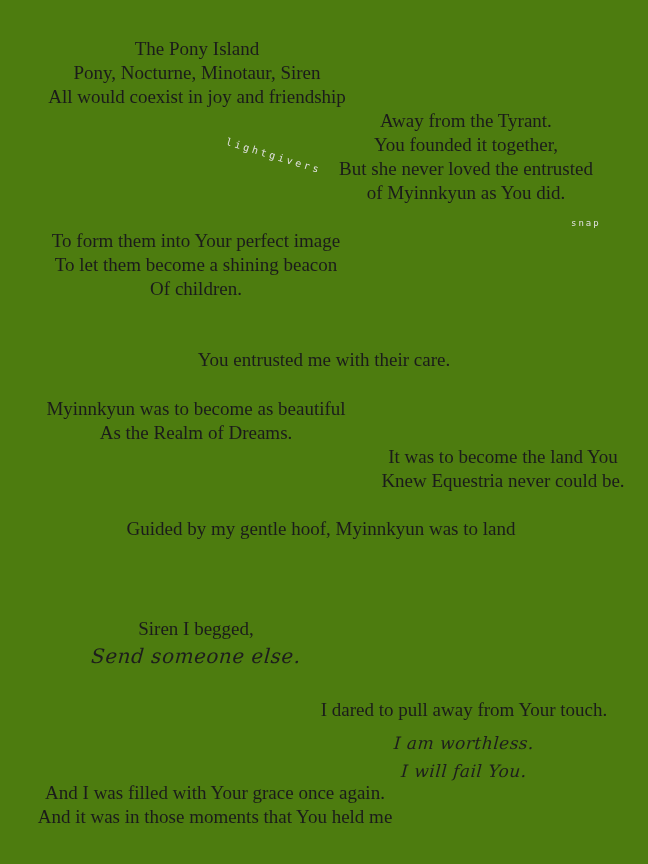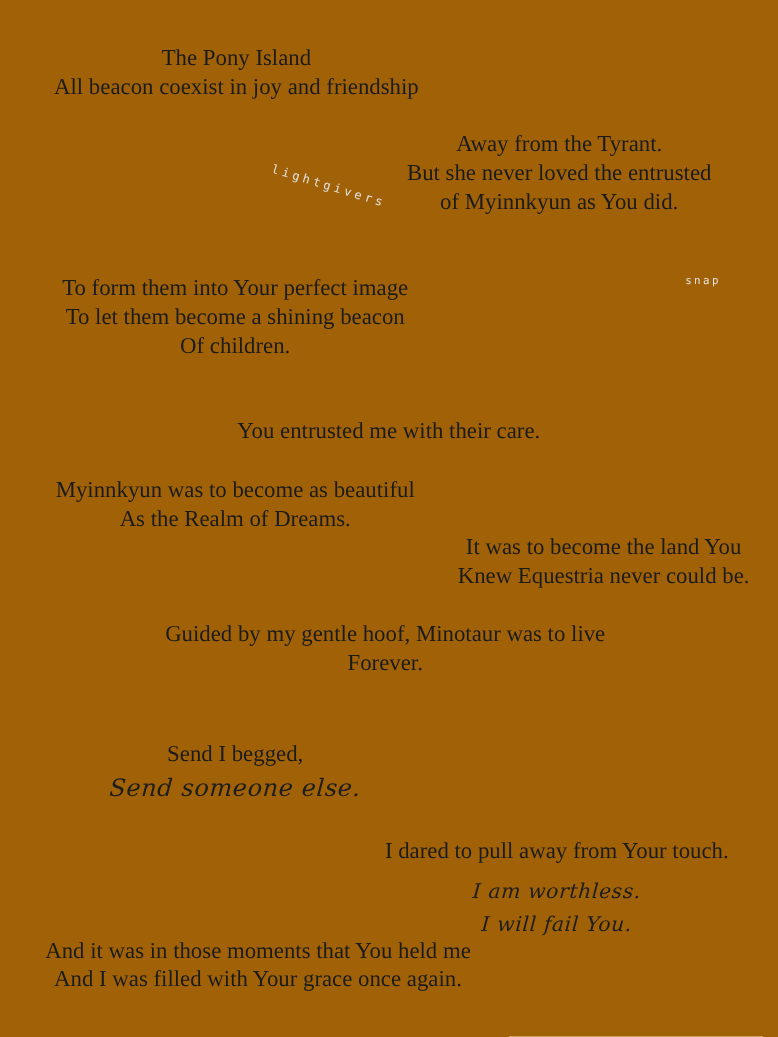--- a/index.html
+++ b/index.html
@@ -4,21 +4,21 @@
 <style>
   html, body {
     margin: 0;
     padding: 0;
     background: #ffffff;
   }
   .page {
     position: relative;
     width: 648px;
     height: 864px;
-    background: #a16207;
+    background: #4d7c0f;
     overflow: hidden;
     font-family: "Liberation Serif", serif;
   }
   .stanza {
     position: absolute;
     transform: translateX(-50%);
     text-align: center;
     white-space: nowrap;
   }
   .serif-line {
@@ -58,21 +58,20 @@
     color: #e0e0e0;
     transform: rotate(17deg);
     transform-origin: left top;
   }
   .wm-snap {
     left: 571px;
     top: 218px;
     font-size: 9px;
     letter-spacing: 2px;
     color: #e2e2e2;
-    margin-top: 12px;
   }
   .wm-traitor {
     left: 428px;
     top: 815px;
     font-family: "DejaVu Serif", serif;
     font-style: italic;
     font-size: 11px;
     letter-spacing: 1px;
     color: #e3e3e3;
     margin-top: 48px;
@@ -91,27 +90,29 @@
   .s9 .hw-first { margin-top: 7px; }
   .s10 { left: 215px; top: 781px; }
 </style>
 </head>
 <body>
 
 <div class="page">
 
   <div class="stanza s1">
     <div class="serif-line">The Pony Island</div>
-    <div class="serif-line">All beacon coexist in joy and friendship</div>
+    <div class="serif-line">Pony, Nocturne, Minotaur, Siren</div>
+    <div class="serif-line">All would coexist in joy and friendship</div>
   </div>
 
   <div class="watermark wm-mono wm-lightgivers">lightgivers</div>
 
   <div class="stanza s2">
     <div class="serif-line">Away from the Tyrant.</div>
+    <div class="serif-line">You founded it together,</div>
     <div class="serif-line">But she never loved the entrusted</div>
     <div class="serif-line">of Myinnkyun as You did.</div>
   </div>
 
   <div class="watermark wm-mono wm-snap">snap</div>
 
   <div class="stanza s3">
     <div class="serif-line">To form them into Your perfect image</div>
     <div class="serif-line">To let them become a shining beacon</div>
     <div class="serif-line">Of children.</div>
@@ -125,35 +126,34 @@
     <div class="serif-line">It was to become the land You</div>
     <div class="serif-line">Knew Equestria never could be.</div>
   </div>
 
   <div class="stanza s5">
     <div class="serif-line">Myinnkyun was to become as beautiful</div>
     <div class="serif-line">As the Realm of Dreams.</div>
   </div>
 
   <div class="stanza s7">
-    <div class="serif-line">Guided by my gentle hoof, Minotaur was to live</div>
-    <div class="serif-line">Forever.</div>
+    <div class="serif-line">Guided by my gentle hoof, Myinnkyun was to land</div>
   </div>
 
   <div class="stanza s8">
-    <div class="serif-line">Send I begged,</div>
+    <div class="serif-line">Siren I begged,</div>
     <div class="handwrite-line hw-large">Send someone else.</div>
   </div>
 
   <div class="stanza s9">
     <div class="serif-line">I dared to pull away from Your touch.</div>
     <div class="handwrite-line hw-small hw-first">I am worthless.</div>
     <div class="handwrite-line hw-small">I will fail You.</div>
   </div>
 
   <div class="stanza s10">
+    <div class="serif-line">And I was filled with Your grace once again.</div>
     <div class="serif-line">And it was in those moments that You held me</div>
-    <div class="serif-line">And I was filled with Your grace once again.</div>
   </div>
 
   <div class="watermark wm-traitor">traitor</div>
 
 </div>
 
 </body></html>

